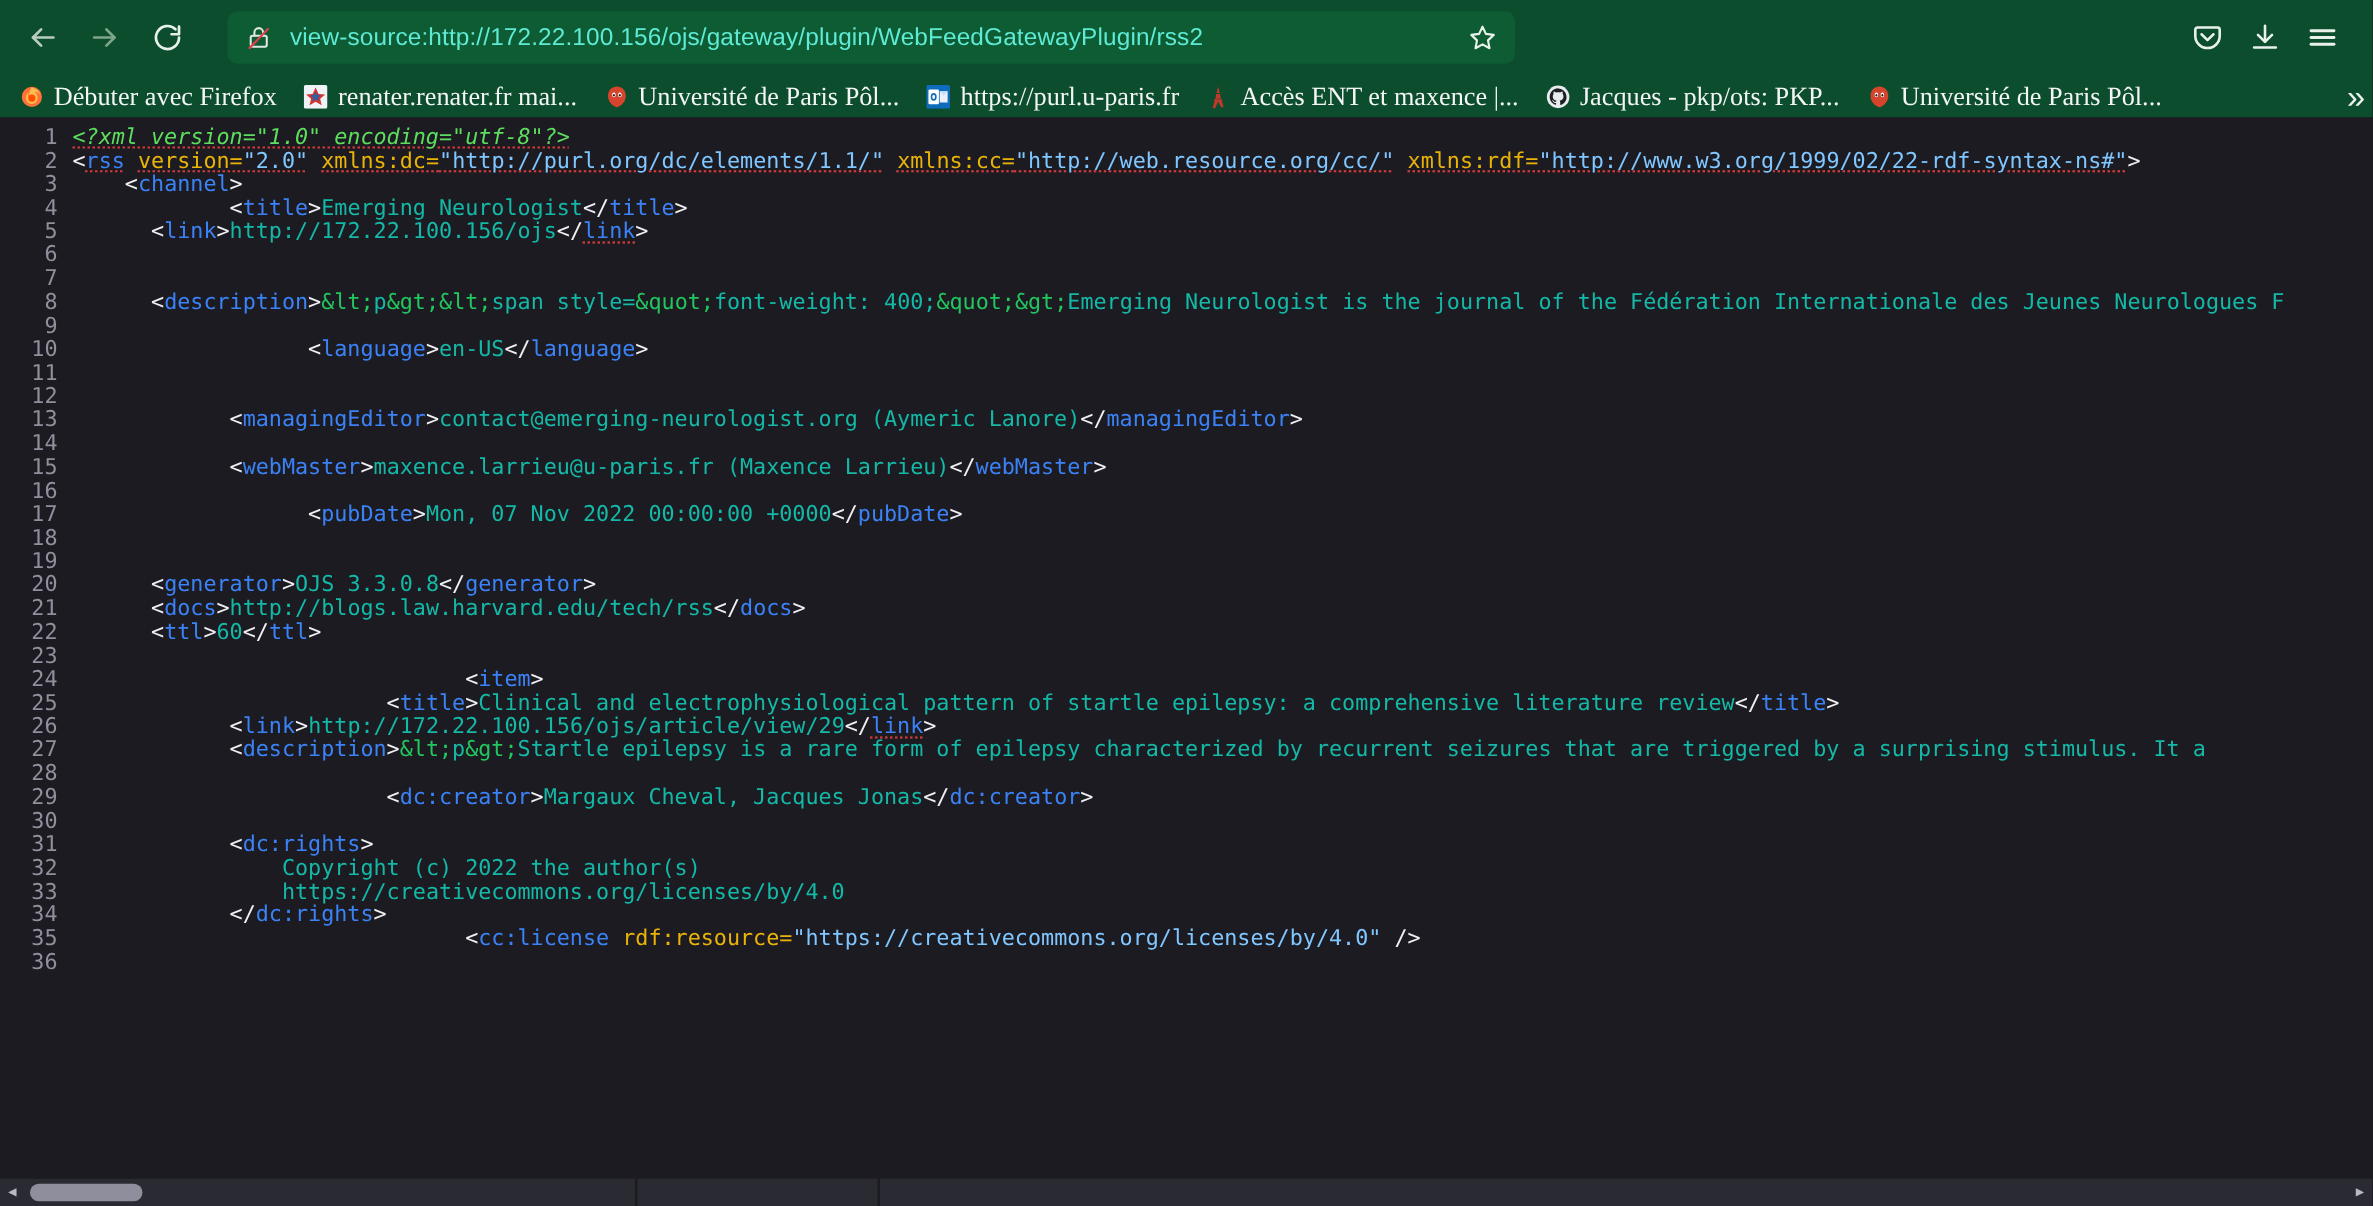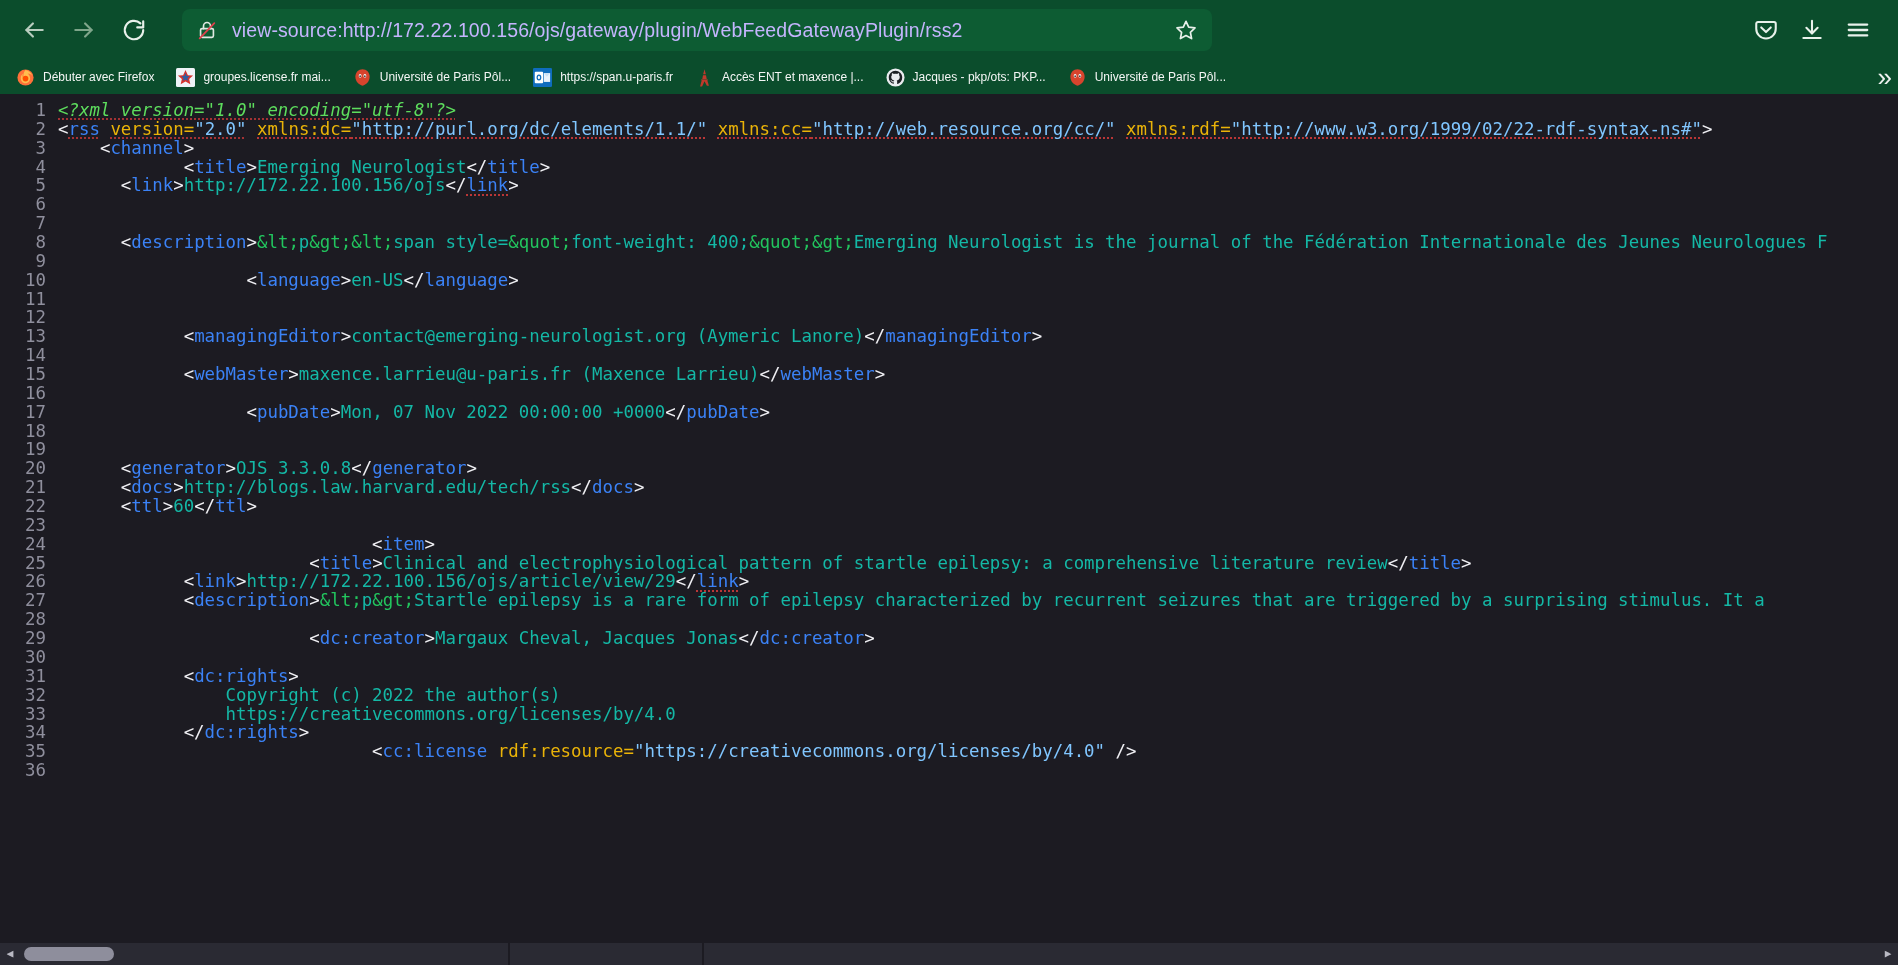--- a/index.html
+++ b/index.html
@@ -16,33 +16,33 @@
   .navbtn{width:40px;height:40px;margin-right:10px;display:flex;align-items:center;
           justify-content:center;border-radius:6px;flex:0 0 auto;}
   .navbtn svg{display:block;}
 
   #urlbar{
     flex:1 1 auto;height:42px;background:#0d5c33;border-radius:8px;
     display:flex;align-items:center;padding:0 14px;box-sizing:border-box;
     margin-left:18px;margin-right:14px;max-width:1030px;
   }
   #urlbar .lock{flex:0 0 auto;margin-right:14px;display:flex;align-items:center;}
-  #urltext{color:#c4b5fd;font-size:19.5px;letter-spacing:.1px;white-space:nowrap;
+  #urltext{color:#5eead4;font-size:19.5px;letter-spacing:.1px;white-space:nowrap;
            overflow:hidden;text-overflow:clip;flex:1 1 auto;}
   #starbtn{flex:0 0 auto;margin-left:10px;display:flex;align-items:center;}
 
   #navright{display:flex;align-items:center;margin-left:auto;}
   #navright .navbtn{margin-right:6px;}
 
   
   #bookmarks{height:34px;display:flex;align-items:center;padding:0 14px 0 16px;
              box-sizing:border-box;position:relative;}
   .bm{display:flex;align-items:center;margin-right:22px;white-space:nowrap;flex:0 0 auto;}
   .bm .fav{width:19px;height:19px;margin-right:8px;flex:0 0 auto;display:block;border-radius:2px;}
-  .bm .lbl{color:#f4f6f5;font-size:12px;}
+  .bm .lbl{color:#f4f6f5;font-size:21px;font-family:Liberation Serif, serif;}
   #bmoverflow{position:absolute;right:6px;top:2px;color:#eef2f0;font-size:26px;line-height:30px;}
 
   
   #source{
     position:relative;height:871px;background:#1c1b22;overflow:hidden;
     font-family:"DejaVu Sans Mono","Liberation Mono",monospace;
     font-size:17.4px;line-height:18.86px;
   }
   #code{padding-top:7px;white-space:pre;}
   .ln{display:flex;align-items:flex-start;height:18.86px;}
@@ -158,21 +158,21 @@
     </div>
 
     <div class="bm">
       <span class="fav">
         <svg width="19" height="19" viewBox="0 0 24 24">
           <rect width="24" height="24" rx="2" fill="#eef3f7"></rect>
           <path d="M12 2.6 15 9l6.6.6-5 4.4 1.5 6.4L12 17l-6.1 3.4L7.4 14l-5-4.4L9 9z" fill="#d4332e"></path>
           <path d="M12 6.4 13.6 10l3.8.3-2.9 2.5.9 3.7L12 14.6l-3.4 1.9.9-3.7-2.9-2.5 3.8-.3z" fill="#2e5fa3"></path>
         </svg>
       </span>
-      <span class="lbl">groupes.license.fr mai...</span>
+      <span class="lbl">renater.renater.fr mai...</span>
     </div>
 
     <div class="bm">
       <span class="fav">
         <svg width="19" height="19" viewBox="0 0 24 24">
           <path d="M12 1.5c5 0 9 3.8 9 9.6 0 6-4.6 10-9 11.4-4.4-1.4-9-5.4-9-11.4 0-5.8 4-9.6 9-9.6z" fill="#d7442d"></path>
           <ellipse cx="9" cy="10" rx="1.8" ry="2.3" fill="#fff"></ellipse>
           <ellipse cx="15" cy="10" rx="1.8" ry="2.3" fill="#fff"></ellipse>
           <ellipse cx="9" cy="10.4" rx=".95" ry="1.25" fill="#23201f"></ellipse>
           <ellipse cx="15" cy="10.4" rx=".95" ry="1.25" fill="#23201f"></ellipse>
@@ -185,21 +185,21 @@
       <span class="fav">
         <svg width="19" height="19" viewBox="0 0 24 24">
           <rect width="24" height="24" rx="1.6" fill="#0f6cbd"></rect>
           <rect x="2.2" y="4.6" width="10.6" height="14.8" rx="1.3" fill="#fff"></rect>
           <ellipse cx="7.5" cy="12" rx="3" ry="3.8" fill="#0f6cbd"></ellipse>
           <ellipse cx="7.5" cy="12" rx="1.4" ry="2.1" fill="#fff"></ellipse>
           <path d="M13.6 6.4h8v11.2h-8z" fill="#e9f2fb"></path>
           <path d="M13.6 6.4 17.6 11l4-4.6z" fill="#c9e0f5"></path>
         </svg>
       </span>
-      <span class="lbl">https://span.u-paris.fr</span>
+      <span class="lbl">https://purl.u-paris.fr</span>
     </div>
 
     <div class="bm">
       <span class="fav">
         <svg width="19" height="19" viewBox="0 0 24 24">
           <rect width="24" height="24" fill="#0b4d2c"></rect>
           <path d="M12 1.5 10.3 8h3.4zM10.1 9h3.8l.9 5h-5.6zM8.6 15h6.8l2.2 7.5h-2.6L12 16.6
                    l-3 6.9H6.4z" fill="#c0392b"></path>
           <rect x="7.8" y="14.4" width="8.4" height="1.2" fill="#c0392b"></rect>
         </svg>

